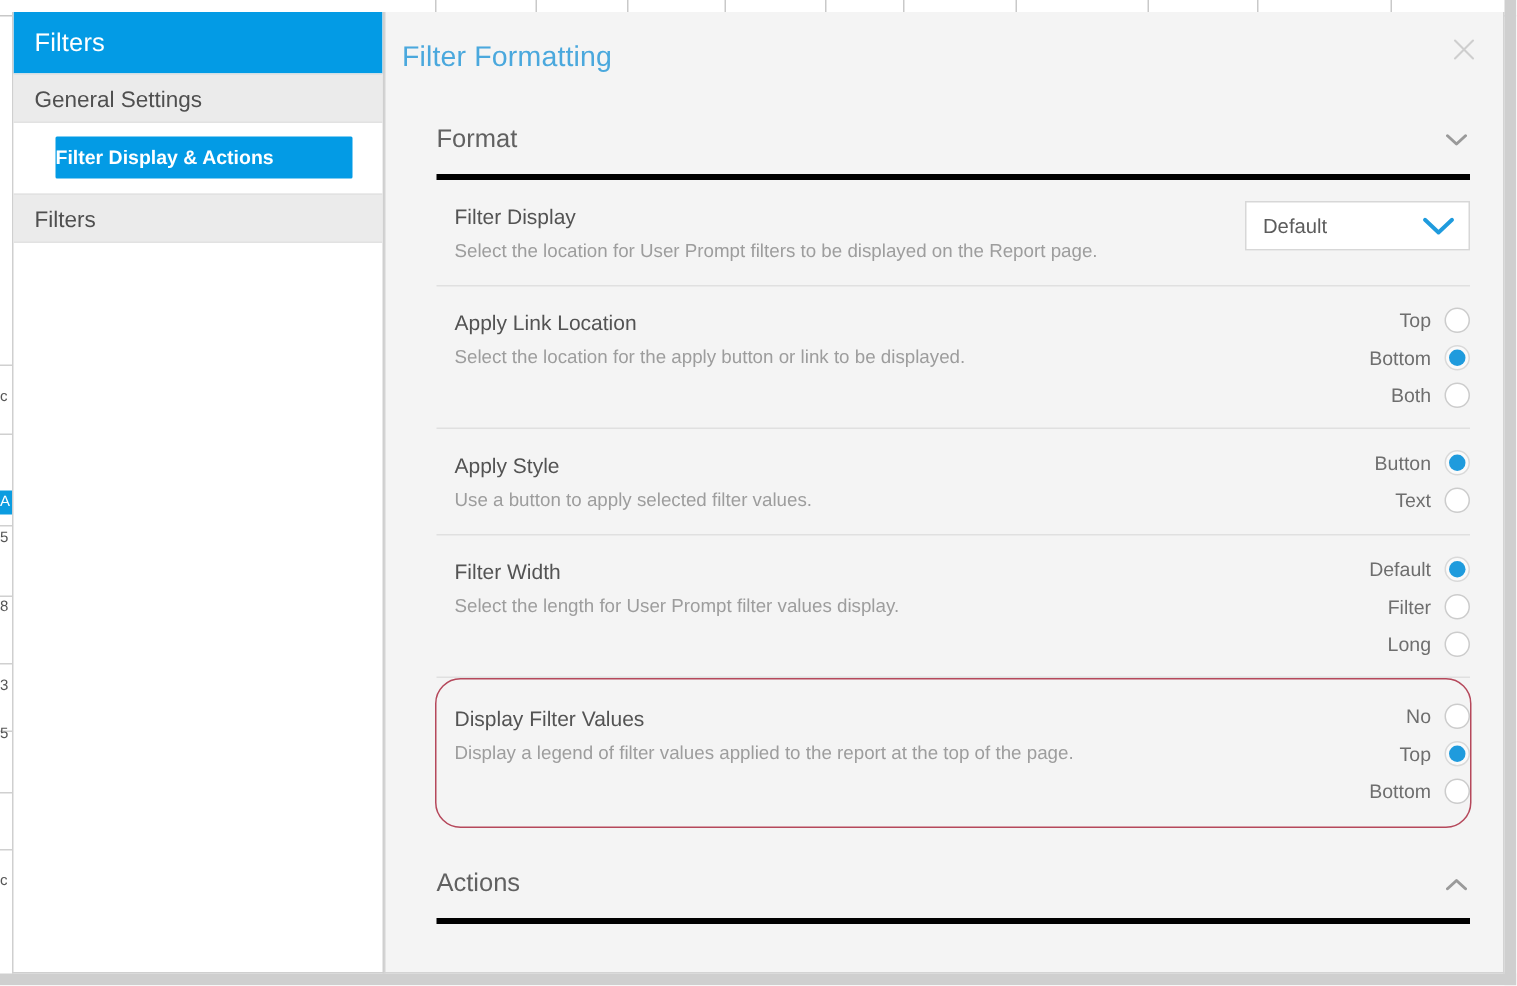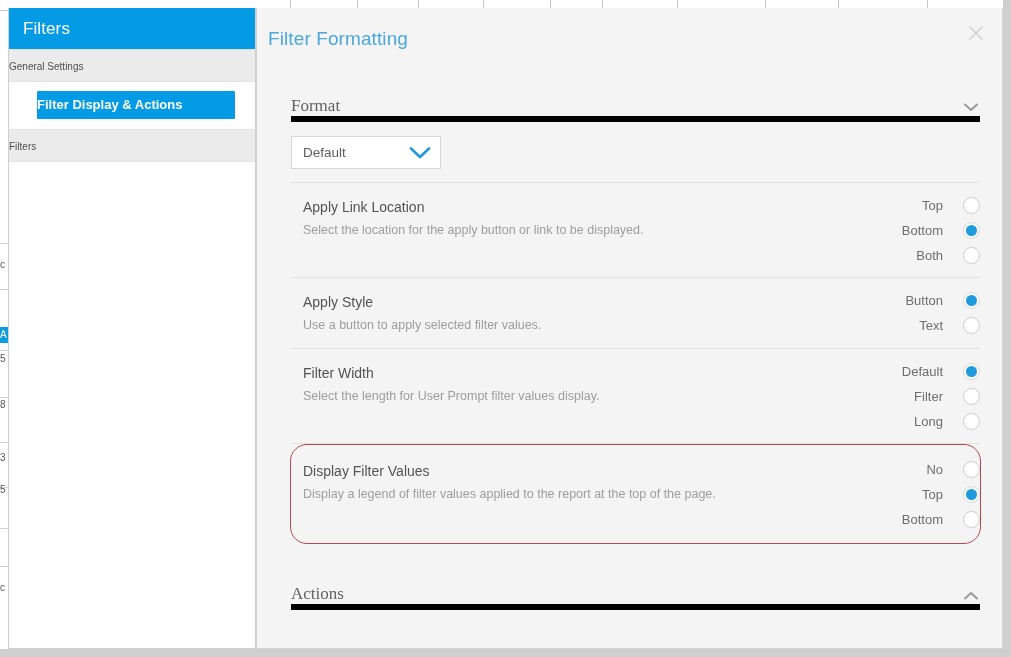--- a/index.html
+++ b/index.html
@@ -109,23 +109,23 @@
     line-height: 41px;
     padding-left: 14px;
     box-sizing: border-box;
     font-weight: normal;
     letter-spacing: .1px;
   }
   .section-head {
     height: 33px;
     background: #ebebeb;
     color: #4f4f4f;
-    font-size: 10px;
+    font-size: 15px;
     line-height: 33px;
-    padding-left: 0;
+    padding-left: 14px;
     box-sizing: border-box;
     border-top: 1px solid #e2e2e2;
     border-bottom: 1px solid #e2e2e2;
   }
   .nav-wrap {
     padding: 9px 0 10px 0;
     background: #fff;
   }
   .nav-item {
     margin: 0 20px 0 28px;
@@ -195,24 +195,23 @@
     top: 62px;
     bottom: 0;
     overflow: hidden;
   }
 
   .accordion-head {
     position: relative;
     margin: 0 22px 0 34px;
     height: 46px;
     display: flex;
-    align-items: flex-end;
+    align-items: center;
     justify-content: space-between;
-    border-bottom: 6px solid #000000;
-    font-family: Liberation Serif, serif;
+    border-bottom: 4px solid #000000;
   }
   .accordion-head .acc-label {
     font-size: 17px;
     color: #616161;
   }
   .acc-chevron {
     width: 18px;
     height: 18px;
     color: #9a9a9a;
     display: flex;
@@ -250,21 +249,21 @@
     display: flex;
     flex-direction: column;
     align-items: flex-end;
     gap: 8px;
     padding-right: 0;
   }
 
   .opt {
     display: flex;
     align-items: center;
-    gap: 20px;
+    gap: 9px;
     cursor: pointer;
     text-align: right;
   }
   .opt .otxt {
     font-size: 13px;
     color: #6e6e6e;
   }
   .radio {
     width: 17px;
     height: 17px;
@@ -413,20 +412,24 @@
         <span class="acc-chevron">
           <svg width="14" height="9" viewBox="0 0 14 9" aria-hidden="true">
             <path d="M1 1.5 L7 7 L13 1.5" stroke="#9a9a9a" stroke-width="2" fill="none" stroke-linecap="round" stroke-linejoin="round"></path>
           </svg>
         </span>
       </div>
 
       <div class="rows">
 
         <div class="srow">
+          <div class="left">
+            <div class="rlabel">Filter Display</div>
+            <div class="rdesc">Select the location for User Prompt filters to be displayed on the Report page.</div>
+          </div>
           <div class="right">
             <div class="select-box">
               <span class="sel-val">Default</span>
               <span class="sel-chevron">
                 <svg width="22" height="14" viewBox="0 0 22 14" aria-hidden="true">
                   <path d="M2 2.5 L11 11 L20 2.5" stroke="#1f9bdd" stroke-width="2.6" fill="none" stroke-linecap="round" stroke-linejoin="round"></path>
                 </svg>
               </span>
             </div>
           </div>

